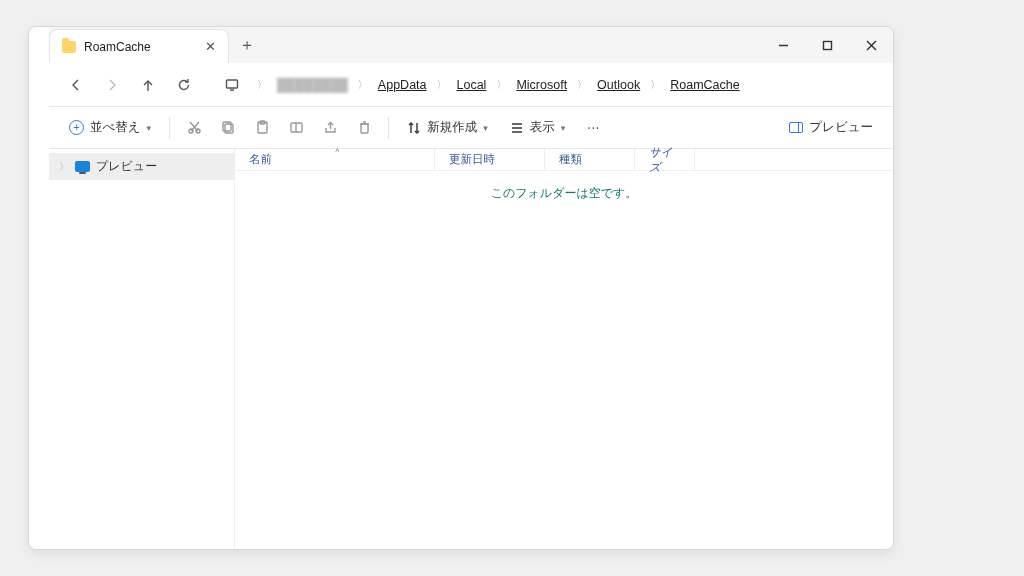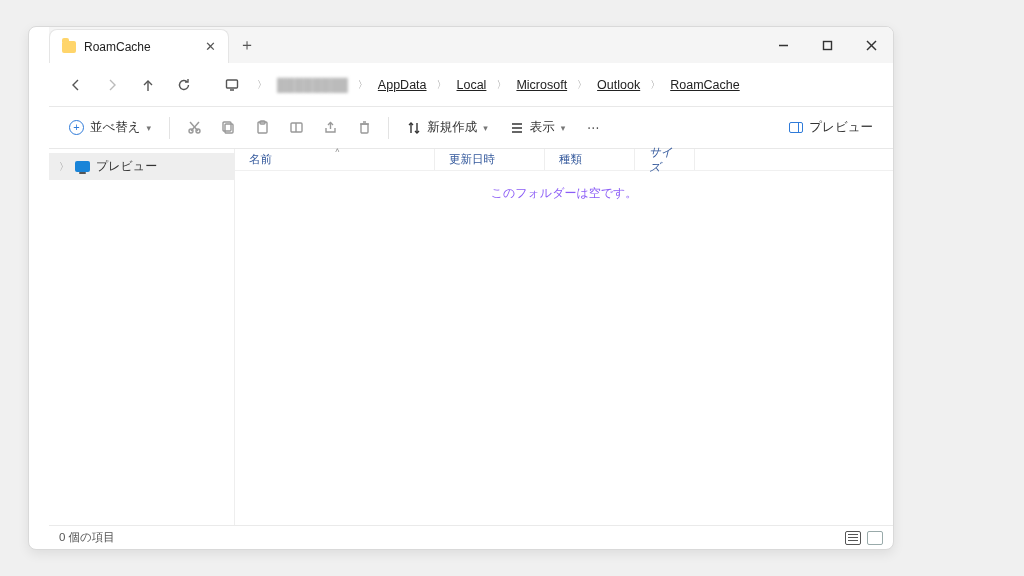--- a/index.html
+++ b/index.html
@@ -44,21 +44,21 @@
   .srow .mon{width:15px;height:11px;background:#1984d8;border-radius:2px;position:relative;}
   .srow .mon::after{content:"";position:absolute;left:4px;bottom:-2px;width:7px;height:2px;background:#555;border-radius:1px;}
   .content{flex:1;display:flex;flex-direction:column;}
   .cols{height:22px;display:flex;align-items:center;font-size:11.5px;color:#34599c;border-bottom:1px solid #f0f0f0;position:relative;}
   .col{padding:0 14px;border-right:1px solid #eeeeee;height:100%;display:flex;align-items:center;}
   .col.name{flex:0 0 200px;}
   .col.date{flex:0 0 110px;text-align:right;}
   .col.type{flex:0 0 90px;}
   .col.size{flex:0 0 60px;font-style:italic;}
   .sort-ind{position:absolute;left:100px;top:-3px;font-size:8px;color:#888;}
-  .empty{flex:1;display:flex;justify-content:center;padding-top:14px;font-size:12px;color:#8b5cf6;}
+  .empty{flex:1;display:flex;justify-content:center;padding-top:14px;font-size:12px;color:#0f766e;}
   
   .status{height:24px;border-top:1px solid #eaeaea;display:flex;align-items:center;padding:0 10px;font-size:11.5px;color:#555;}
   .status .vbtns{margin-left:auto;display:flex;gap:6px;}
   .vb{width:16px;height:14px;border:1.2px solid #555;border-radius:2px;display:flex;flex-direction:column;justify-content:space-evenly;padding:1px 2px;}
   .vb .ln{height:1px;background:#555;}
   .vb2{width:16px;height:14px;border:1.2px solid #9aa;border-radius:2px;}
   svg{stroke:currentColor;fill:none;stroke-width:1.4;}
 </style>
 </head>
 <body>
@@ -229,25 +229,14 @@
         <div class="col date">更新日時</div>
         <div class="col type">種類</div>
         <div class="col size">サイズ</div>
       </div>
       <div class="empty">
         <span>このフォルダーは空です。</span>
       </div>
     </div>
   </div>
 
-  <div class="status">
-    <span>0 個の項目</span>
-    <div class="vbtns">
-      <div class="vb">
-          <span class="ln"></span>
-          <span class="ln"></span>
-          <span class="ln"></span>
-        </div>
-      <div class="vb2"></div>
-    </div>
-  </div>
 
 </div>
 
 </body></html>

